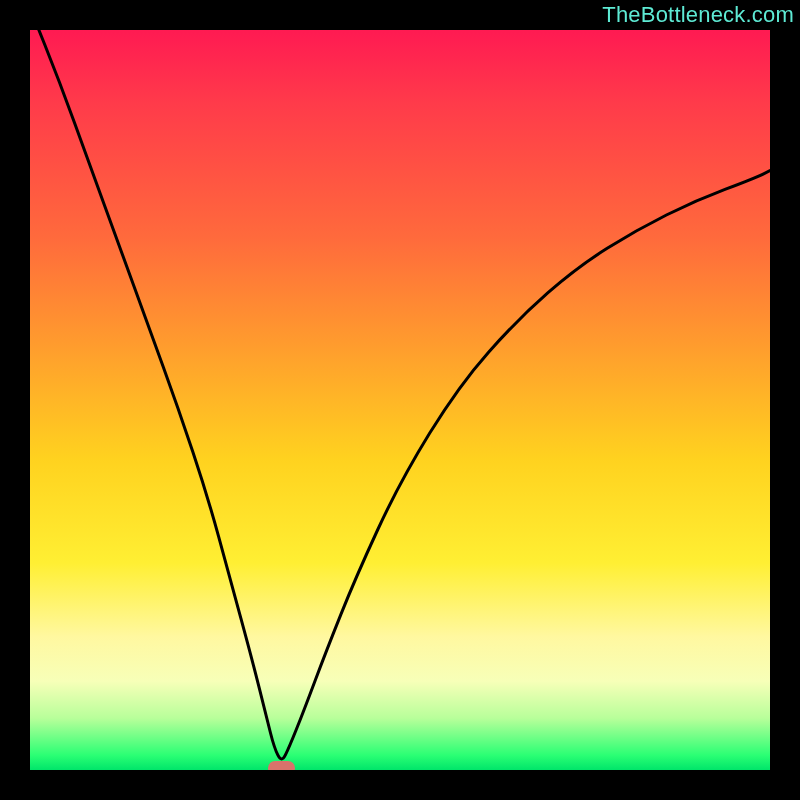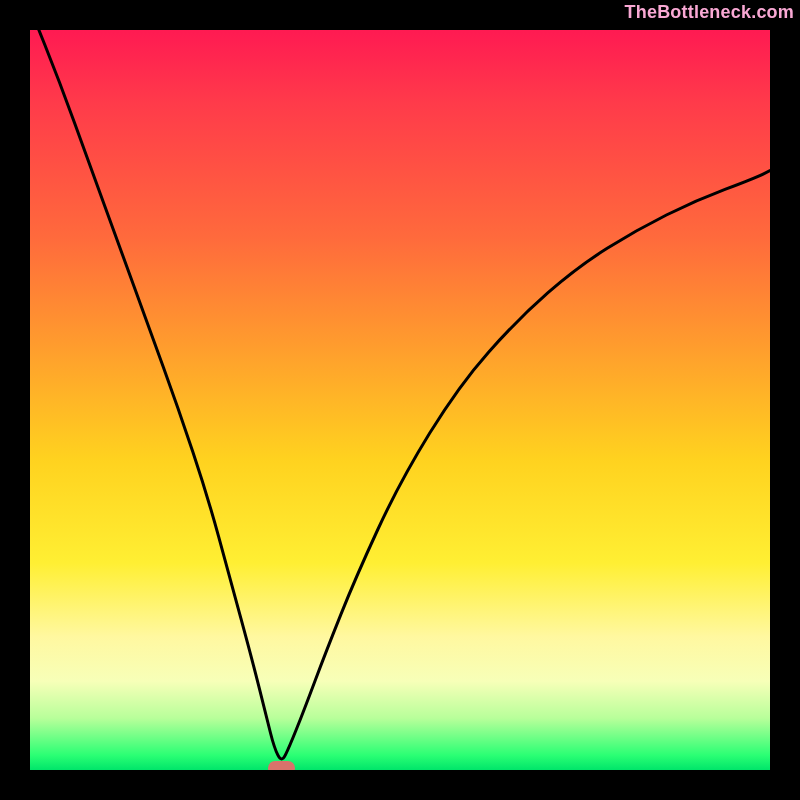--- a/index.html
+++ b/index.html
@@ -46,23 +46,23 @@
       #f7ffb8 88%,
       #b8ff9a 93%,
       #2bff74 98%,
       #00e56a 100%
     );
   }
   .watermark {
     position: absolute;
     top: 2px;
     right: 6px;
-    color: #f9a8d4;
-    font-size: 18px;
-    font-weight: 700;
+    color: #5eead4;
+    font-size: 22px;
+    font-weight: 400;
     letter-spacing: 0.2px;
     z-index: 5;
     user-select: none;
   }
   svg.curve {
     position: absolute;
     left: 0;
     top: 0;
     width: 100%;
     height: 100%;

